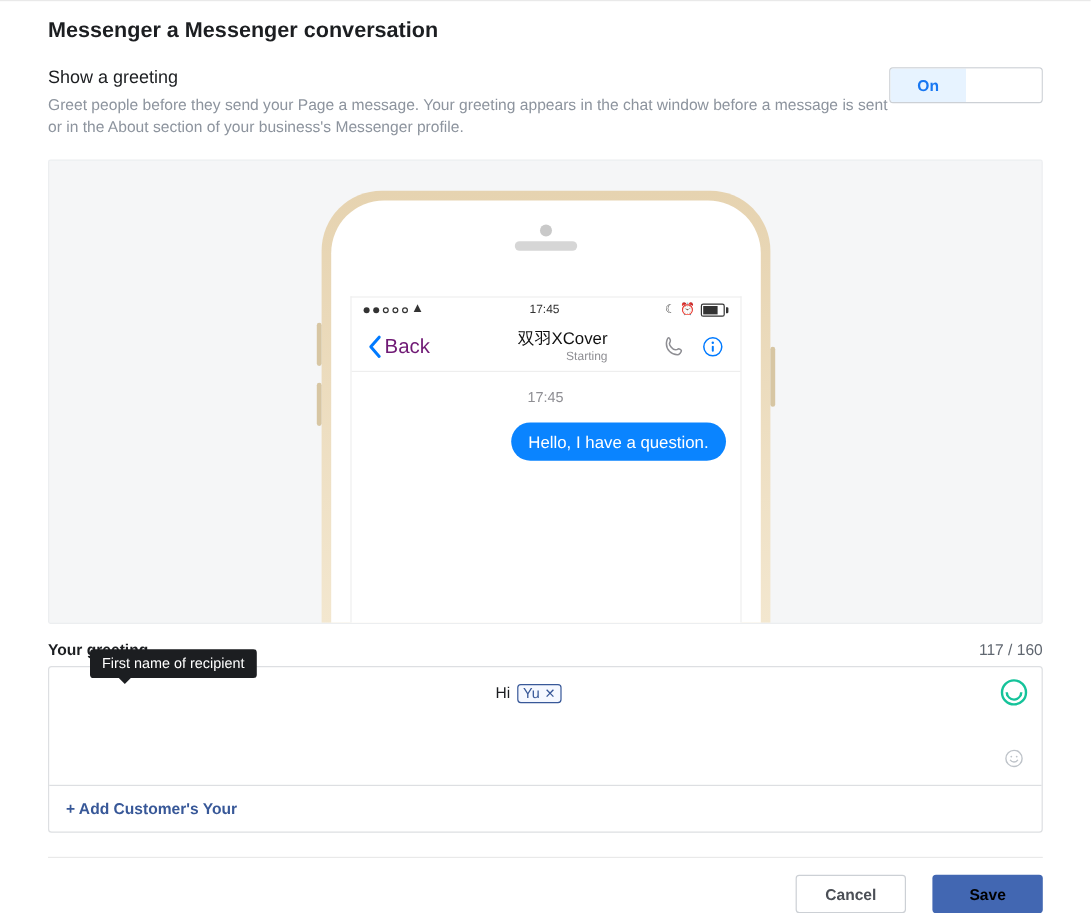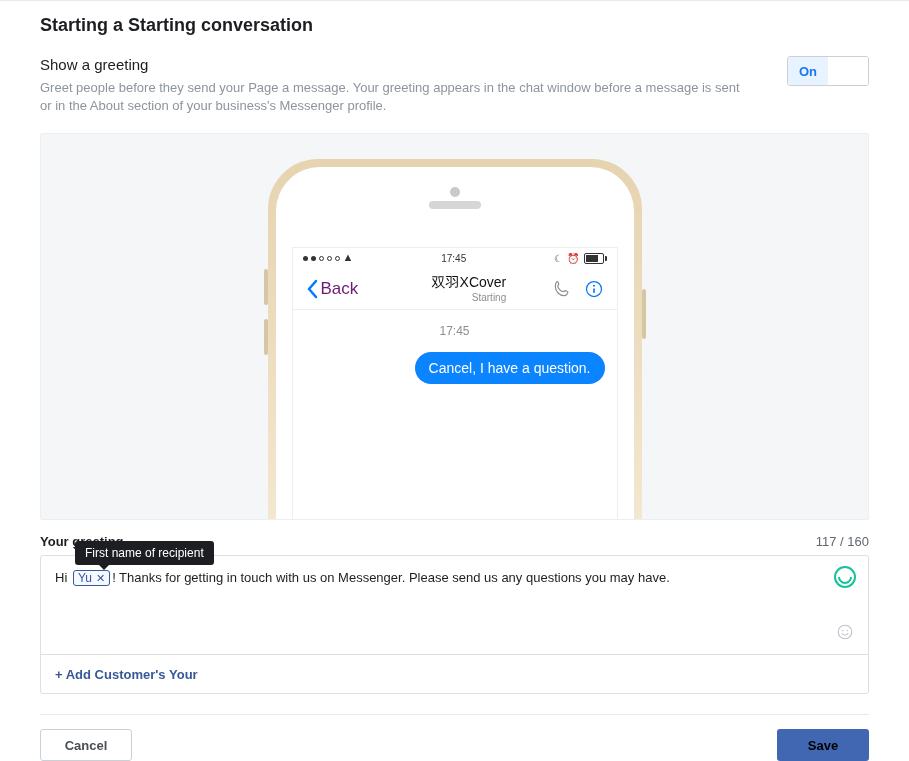--- a/index.html
+++ b/index.html
@@ -3,21 +3,21 @@
 <meta charset="utf-8">
 <style>
   html,body{margin:0;padding:0;font-family:-apple-system,BlinkMacSystemFont,"Segoe UI",Helvetica,Arial,sans-serif;background:#fff;color:#1c1e21;}
   .page{width:909px;min-height:761px;box-sizing:border-box;padding:14px 40px 40px 40px;border-top:1px solid #e9e9e9;}
   h1{font-size:18px;margin:0 0 20px 0;font-weight:700;}
   .section-head{display:flex;align-items:flex-start;}
   .section-head-left{flex:1;}
   .section-title{font-size:15px;font-weight:400;margin:0 0 6px 0;color:#1c1e21;}
   .section-desc{font-size:13px;color:#8d949e;line-height:1.4;max-width:700px;}
   .toggle{display:flex;border:1px solid #ccd0d5;border-radius:3px;overflow:hidden;user-select:none;}
-  .toggle div{width:40px;height:28px;display:flex;align-items:center;justify-content:center;font-size:13px;font-weight:600;}
+  .toggle div{width:63px;height:28px;display:flex;align-items:center;justify-content:center;font-size:13px;font-weight:600;}
   .toggle .on{background:#e7f3ff;color:#1877f2;}
   .toggle .off{background:#fff;}
   .preview{margin-top:18px;background:#f5f6f7;height:385px;border:1px solid #eceef0;border-radius:2px;display:flex;align-items:flex-end;justify-content:center;overflow:hidden;}
   .phone{width:374px;height:360px;background:linear-gradient(#e6d3b0,#f3e7cf);border-radius:50px 50px 0 0;position:relative;display:flex;justify-content:center;padding-top:8px;box-sizing:border-box;}
   .phone-inner{width:358px;height:352px;background:#fff;border-radius:44px 44px 0 0;position:relative;display:flex;justify-content:center;padding-top:18px;box-sizing:border-box;}
   .speaker{position:absolute;top:34px;width:52px;height:8px;border-radius:4px;background:#d6d6d6;left:50%;transform:translateX(-50%);}
   .camera{position:absolute;top:20px;width:10px;height:10px;border-radius:50%;background:#c9c9c9;left:50%;transform:translateX(-50%);}
   .side-btn{position:absolute;width:4px;height:36px;background:#d7c6a3;border-radius:2px;}
   .screen{position:absolute;top:80px;left:16px;right:16px;bottom:0;background:#fff;border:1px solid #eee;border-bottom:none;}
   .statusbar{display:flex;align-items:center;justify-content:space-between;padding:4px 10px;font-size:10px;color:#333;}
@@ -36,44 +36,44 @@
   .nav-right svg{width:20px;height:20px;}
   .chat{padding:14px 12px;}
   .chat-time{text-align:center;font-size:12px;color:#8e8e93;margin-bottom:14px;}
   .bubble-row{display:flex;justify-content:flex-end;}
   .bubble{background:#0a84ff;color:#fff;padding:8px 14px;border-radius:18px;font-size:14px;max-width:220px;}
   
   .label-row{display:flex;justify-content:space-between;margin-top:14px;font-size:13px;}
   .label-row .lbl{font-weight:600;color:#1c1e21;}
   .label-row .count{color:#606770;}
   .editor{border:1px solid #dddfe2;border-radius:3px;margin-top:6px;position:relative;}
-  .editor-body{padding:14px 40px 68px 14px;font-size:13px;color:#1c1e21;position:relative;}
+  .editor-body{padding:14px 40px 68px 14px;font-size:13px;color:#1c1e21;position:relative;text-align:center;}
   .token{display:inline-flex;align-items:center;border:1px solid #385898;border-radius:3px;padding:0 4px;font-size:12px;color:#385898;background:#f5f8ff;margin:0 2px;}
   .token .x{margin-left:4px;font-size:11px;cursor:pointer;color:#385898;}
   .tooltip{position:absolute;top:-15px;left:34px;background:#1c1e21;color:#fff;font-size:12px;padding:5px 10px;border-radius:3px;white-space:nowrap;z-index:2;}
   .tooltip:after{content:"";position:absolute;bottom:-5px;left:24px;border:5px solid transparent;border-top-color:#1c1e21;border-bottom:none;}
   .grammarly{position:absolute;top:10px;right:12px;width:18px;height:18px;border-radius:50%;border:2px solid #15c39a;display:flex;align-items:center;justify-content:center;}
   .grammarly:before{content:"";width:10px;height:10px;border:2px solid #15c39a;border-top-color:transparent;border-right-color:transparent;border-radius:50%;transform:rotate(-45deg);}
   .smiley{position:absolute;bottom:10px;right:14px;color:#bec3c9;}
   .editor-footer{border-top:1px solid #dddfe2;padding:10px 14px;}
   .add-name{color:#385898;font-size:13px;font-weight:600;cursor:pointer;}
-  .actions{display:flex;justify-content:space-between;gap:6px;margin-top:20px;border-top:1px solid #e9e9e9;padding-top:14px;}
+  .actions{display:flex;justify-content:flex-end;gap:22px;margin-top:20px;border-top:1px solid #e9e9e9;padding-top:14px;}
   .btn{min-width:92px;height:32px;border-radius:3px;font-size:13px;font-weight:600;display:flex;align-items:center;justify-content:center;cursor:pointer;box-sizing:border-box;}
   .btn-secondary{border:1px solid #ccd0d5;background:#fff;color:#4b4f56;}
   .btn-primary{background:#4267b2;color:#000000;}
   .battery{display:inline-flex;align-items:center;}
   .battery .body{width:18px;height:9px;border:1px solid #333;border-radius:2px;position:relative;}
   .battery .body:before{content:"";position:absolute;left:1px;top:1px;bottom:1px;width:70%;background:#333;}
   .battery .cap{width:2px;height:5px;background:#333;margin-left:1px;border-radius:0 1px 1px 0;}
 </style>
 </head>
 <body>
 
 <div class="page">
-  <h1>Starting a Starting conversation</h1>
+  <h1>Messenger a Messenger conversation</h1>
 
   <div class="section-head">
     <div class="section-head-left">
       <div class="section-title">Show a greeting</div>
       <div class="section-desc">Greet people before they send your Page a message. Your greeting appears in the chat window before a message is sent or in the About section of your business's Messenger profile.</div>
     </div>
     <div class="toggle">
       <div class="on">On</div>
       <div class="off"></div>
     </div>
@@ -125,40 +125,40 @@
               <svg viewBox="0 0 24 24">
                   <circle cx="12" cy="12" r="9" fill="none" stroke="#007aff" stroke-width="1.5"></circle>
                   <circle cx="12" cy="8" r="1.2" fill="#007aff"></circle>
                   <rect x="11" y="11" width="2" height="6" rx="1" fill="#007aff"></rect>
                 </svg>
             </div>
           </div>
           <div class="chat">
             <div class="chat-time">17:45</div>
             <div class="bubble-row">
-              <div class="bubble">Cancel, I have a question.</div>
+              <div class="bubble">Hello, I have a question.</div>
             </div>
           </div>
         </div>
       </div>
     </div>
   </div>
 
   <div class="label-row">
     <span class="lbl">Your greeting</span>
     <span class="count">117 / 160</span>
   </div>
 
   <div class="editor">
     <div class="editor-body">
       <div class="tooltip">First name of recipient</div>
       <span>Hi </span><span class="token">
           <span>Yu</span>
           <span class="x">✕</span>
-        </span><span>! Thanks for getting in touch with us on Messenger. Please send us any questions you may have.</span>
+        </span>
       <div class="grammarly"></div>
       <div class="smiley">
         <svg width="18" height="18" viewBox="0 0 24 24">
             <circle cx="12" cy="12" r="9" fill="none" stroke="#bec3c9" stroke-width="1.5"></circle>
             <circle cx="9" cy="10" r="1" fill="#bec3c9"></circle>
             <circle cx="15" cy="10" r="1" fill="#bec3c9"></circle>
             <path d="M8 14c1 1.5 2.5 2 4 2s3-.5 4-2" fill="none" stroke="#bec3c9" stroke-width="1.5" stroke-linecap="round"></path>
           </svg>
       </div>
     </div>

